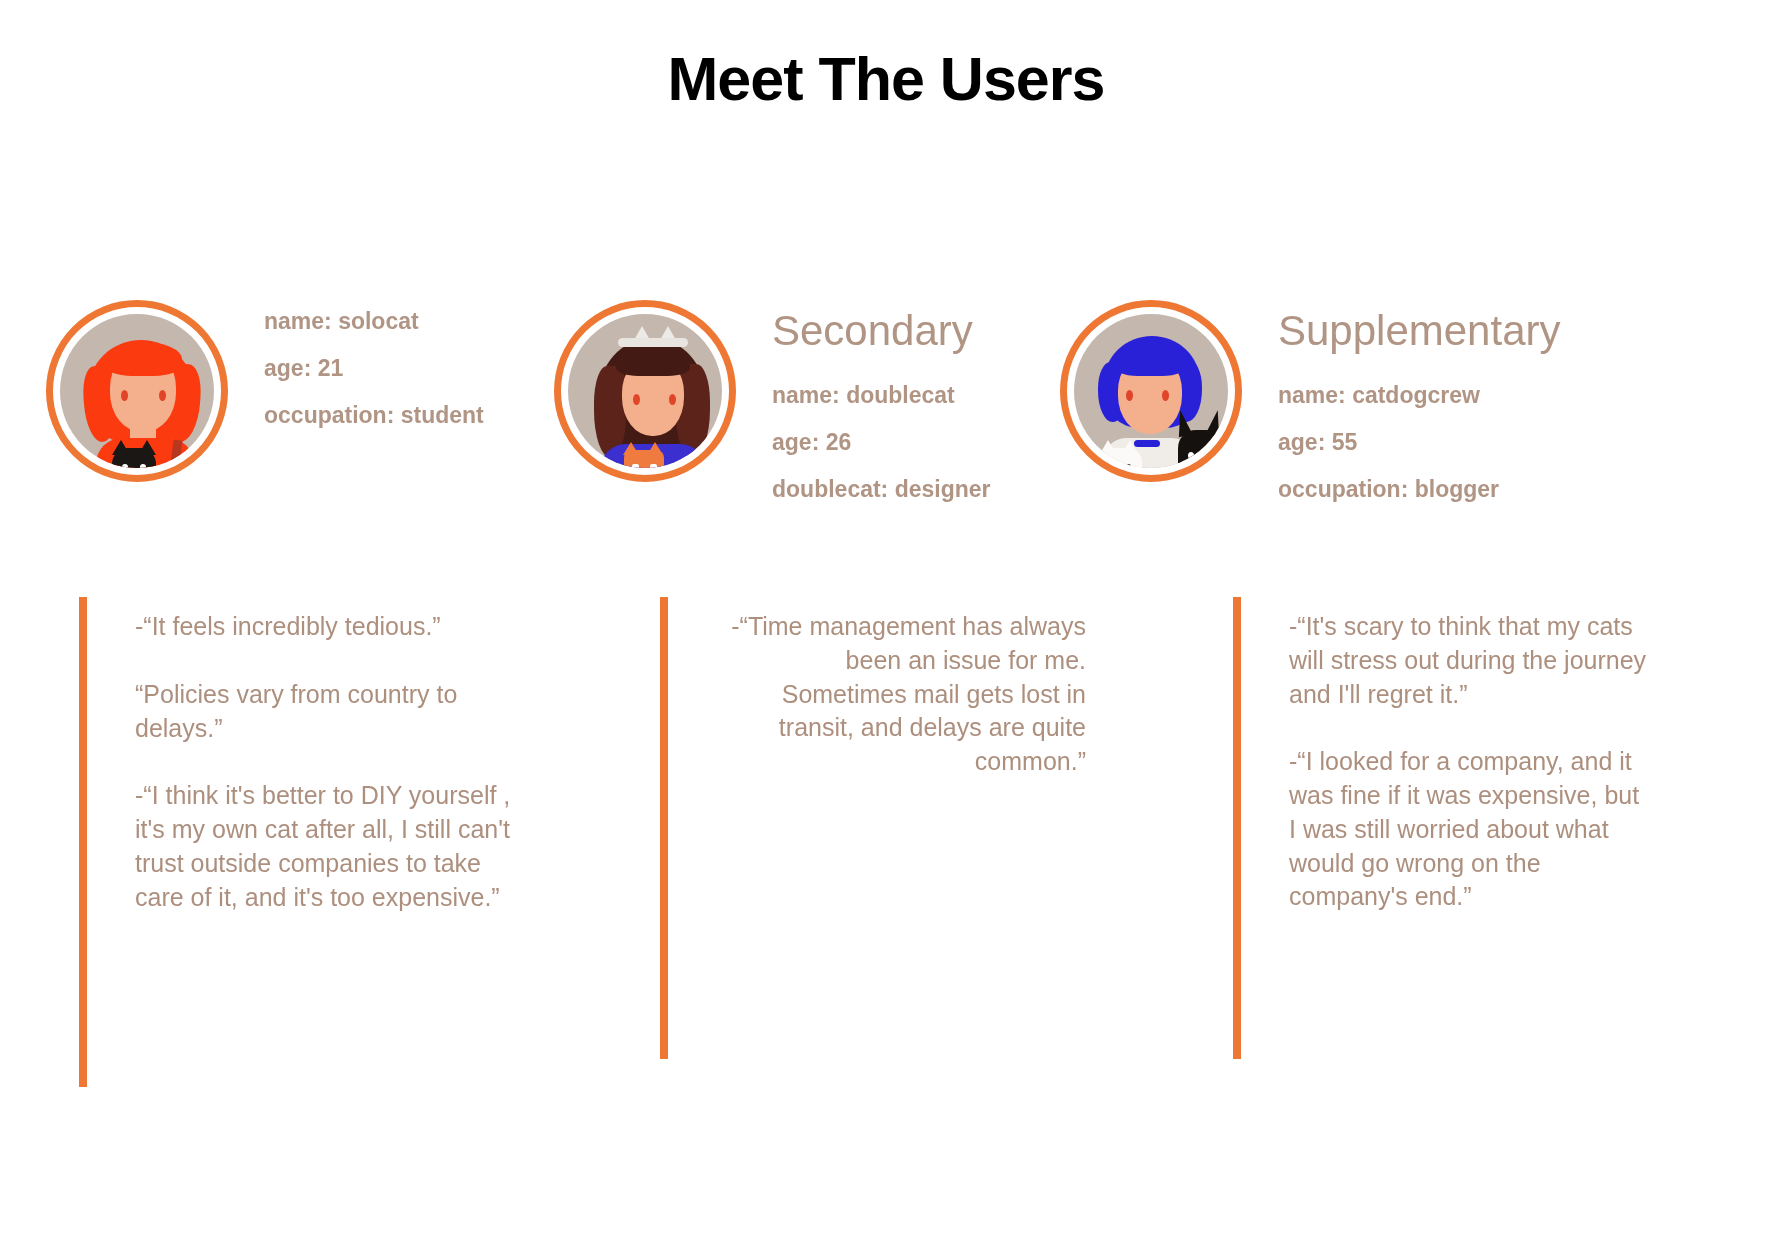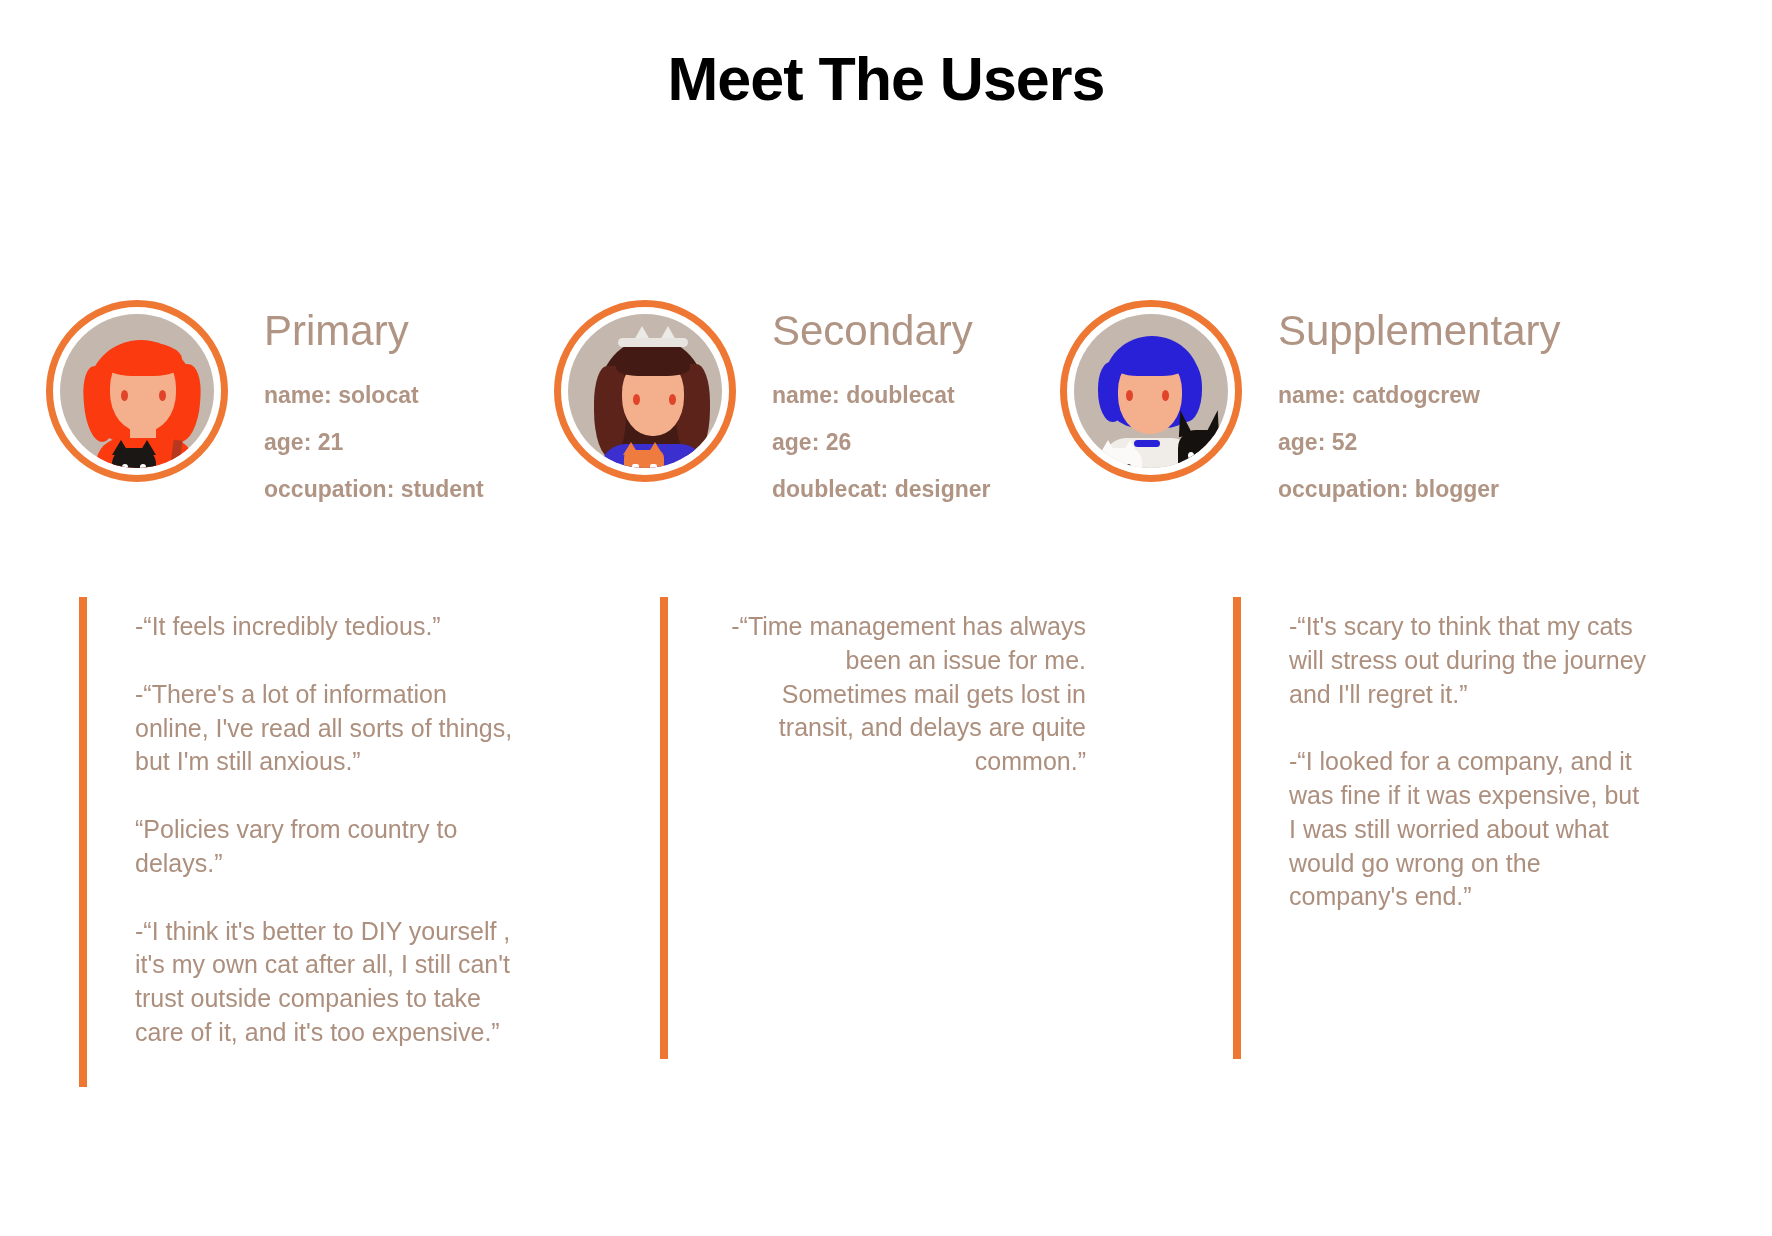--- a/index.html
+++ b/index.html
@@ -423,21 +423,20 @@
           <div class="a1-body fig"></div>
           <div class="a1-strap fig"></div>
           <div class="a1-ear-l"></div>
           <div class="a1-ear-r"></div>
           <div class="a1-cat fig"></div>
           <div class="a1-cat-eye" style="left:62px;top:150px;"></div>
           <div class="a1-cat-eye" style="left:80px;top:150px;"></div>
         </div>
       </div>
       <div class="persona-text">
-        <div class="persona-role">Primary</div>
         <div class="persona-attr">name: solocat</div>
         <div class="persona-attr">age: 21</div>
         <div class="persona-attr">occupation: student</div>
       </div>
     </div>
 
     <div class="persona p2">
       <div class="avatar">
         <div class="avatar-disc">
           <div class="a2-hair-back fig"></div>
@@ -486,34 +485,33 @@
           <div class="a3-wcat-ear-l"></div>
           <div class="a3-wcat-ear-r"></div>
           <div class="a3-wcat fig"></div>
           <div class="a3-wcat-eye" style="left:34px;top:150px;"></div>
           <div class="a3-wcat-eye" style="left:52px;top:150px;"></div>
         </div>
       </div>
       <div class="persona-text">
         <div class="persona-role">Supplementary</div>
         <div class="persona-attr">name: catdogcrew</div>
-        <div class="persona-attr">age: 52</div>
+        <div class="persona-attr">age: 55</div>
         <div class="persona-attr">occupation: blogger</div>
       </div>
     </div>
 
   </div>
 
   <div class="quotes-row">
 
     <div class="quote-col q1">
       <div class="quote-bar"></div>
       <div class="quote-list">
         <div class="quote">-“It feels incredibly tedious.”</div>
-        <div class="quote">-“There's a lot of information online, I've read all sorts of things, but I'm still anxious.”</div>
         <div class="quote">“Policies vary from country to delays.”</div>
         <div class="quote">-“I think it's better to DIY yourself , it's my own cat after all, I still can't trust outside companies to take care of it, and it's too expensive.”</div>
       </div>
     </div>
 
     <div class="quote-col q2">
       <div class="quote-bar"></div>
       <div class="quote-list">
         <div class="quote">-“Time management has always been an issue for me. Sometimes mail gets lost in transit, and delays are quite common.”</div>
       </div>

